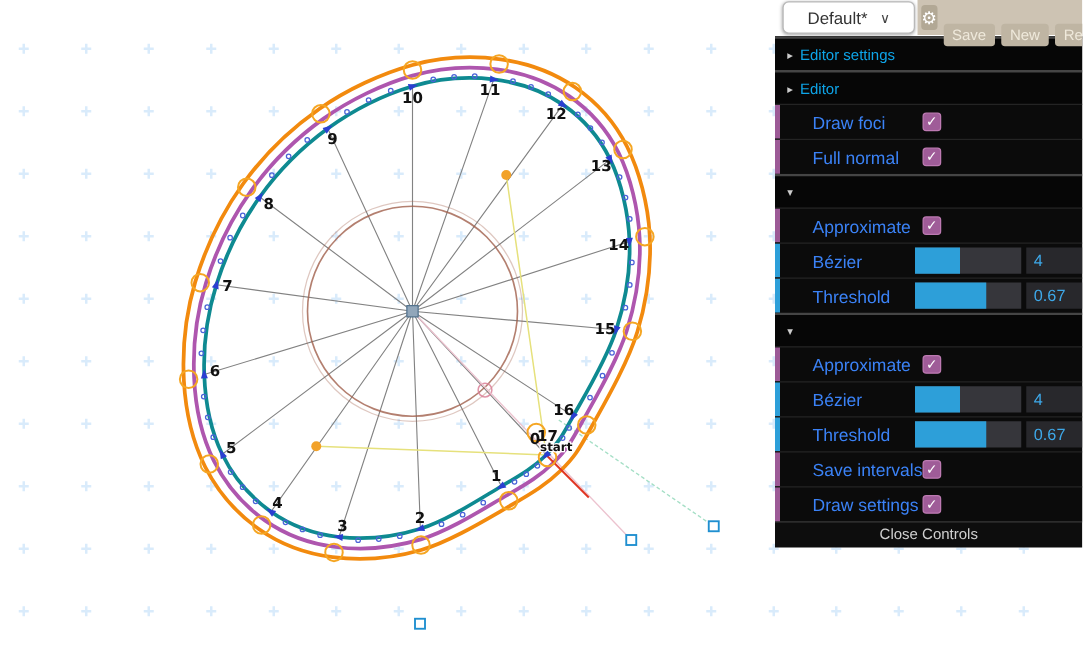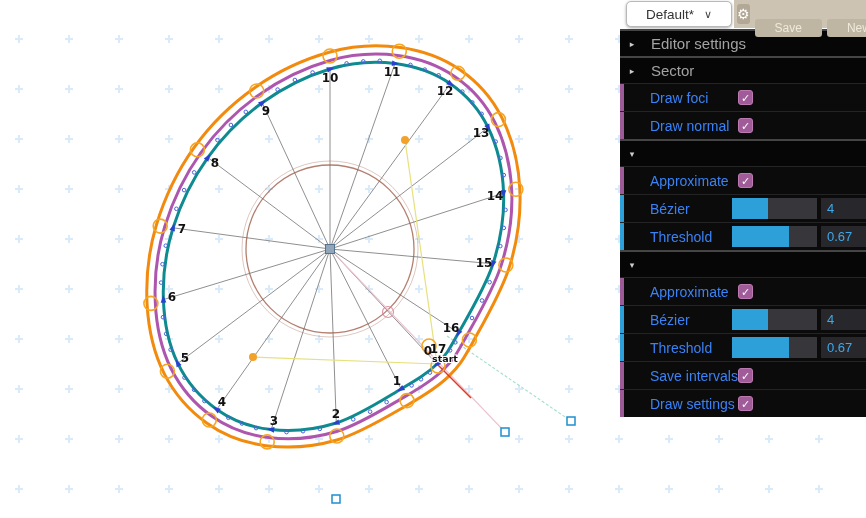--- a/index.html
+++ b/index.html
@@ -7,32 +7,32 @@
   #canvas-svg{position:absolute;left:0;top:0;}
 
   
   .panel{position:absolute;left:620px;top:0;width:246px;box-sizing:border-box;}
   .toolbar{height:29px;position:relative;}
   .toolbar-right{position:absolute;right:0;top:0;width:132px;height:28px;background:#cdc3b3;
     display:flex;align-items:center;gap:5px;padding-left:3px;box-sizing:border-box;}
   .gear-btn{width:20px;height:20px;background:#b2a895;border-radius:3px;color:#ffffff;
     font-size:14px;line-height:20px;text-align:center;cursor:pointer;}
   .tb-btn{background:#bfb5a3;border-radius:3px;color:#efe9db;font-size:12px;
-    padding:2px 20px;cursor:pointer;white-space:nowrap;margin-top:27px;}
+    padding:2px 7px;cursor:pointer;white-space:nowrap;margin-top:27px;}
   .preset{position:absolute;left:6px;top:1px;width:106px;height:26px;background:#ffffff;
     border:1px solid #b9b9b9;border-radius:5px;box-shadow:0 1px 3px rgba(0,0,0,.35);
     display:flex;align-items:center;justify-content:center;gap:10px;box-sizing:border-box;cursor:pointer;}
   .preset .label{font-size:13.5px;color:#333;}
   .preset .chev{font-size:11px;color:#444;}
 
   .sections{background:#0b0b0b;}
   .phead{height:27px;display:flex;align-items:center;box-sizing:border-box;
     border-top:2px solid #454545;background:#060606;cursor:pointer;}
   .phead .tri{color:#cccccc;font-size:9px;width:12px;text-align:center;margin-left:6px;}
-  .phead .htext{color:#a3a3a3;font-size:15px;margin-left:13px;}
+  .phead .htext{color:#0ea5e9;font-size:12px;margin-left:2px;}
   .prow{height:28px;display:flex;align-items:center;box-sizing:border-box;
     border-top:1px solid #242424;background:#0b0b0b;position:relative;}
   .accent{position:absolute;left:0;top:0;bottom:0;width:4px;}
   .accent.purple{background:#9c5a96;}
   .accent.blue{background:#2d9fd9;}
   .rlabel{color:#3b82f6;font-size:14px;margin-left:30px;width:88px;}
   .checkbox{width:15px;height:15px;background:#9f5c98;border:1px solid #bd7ab2;border-radius:3px;
     color:#ffffff;font-size:11px;line-height:15px;text-align:center;cursor:pointer;box-sizing:border-box;}
   .track{width:92px;height:21px;background:#36363b;position:relative;cursor:pointer;}
   .fill{position:absolute;left:0;top:0;bottom:0;background:#2d9fd9;}
@@ -185,30 +185,30 @@
         <div class="tb-btn">Revert</div>
       </div>
     </div>
     <div class="sections" id="sections">
         <div class="phead">
           <span class="tri">▸</span>
           <span class="htext">Editor settings</span>
         </div>
         <div class="phead">
           <span class="tri">▸</span>
-          <span class="htext">Sector</span>
+          <span class="htext">Editor</span>
         </div>
         <div class="prow">
           <div class="accent purple"></div>
           <div class="rlabel">Draw foci</div>
           <div class="checkbox">✓</div>
         </div>
         <div class="prow">
           <div class="accent purple"></div>
-          <div class="rlabel">Draw normal</div>
+          <div class="rlabel">Full normal</div>
           <div class="checkbox">✓</div>
         </div>
         <div class="phead">
           <span class="tri">▾</span>
         </div>
         <div class="prow">
           <div class="accent purple"></div>
           <div class="rlabel">Approximate</div>
           <div class="checkbox">✓</div>
         </div>
@@ -256,14 +256,15 @@
           <div class="accent purple"></div>
           <div class="rlabel">Save intervals</div>
           <div class="checkbox">✓</div>
         </div>
         <div class="prow">
           <div class="accent purple"></div>
           <div class="rlabel">Draw settings</div>
           <div class="checkbox">✓</div>
         </div>
       </div>
+    <div class="pfoot">Close Controls</div>
   </div>
 </div>
 
 </body></html>

